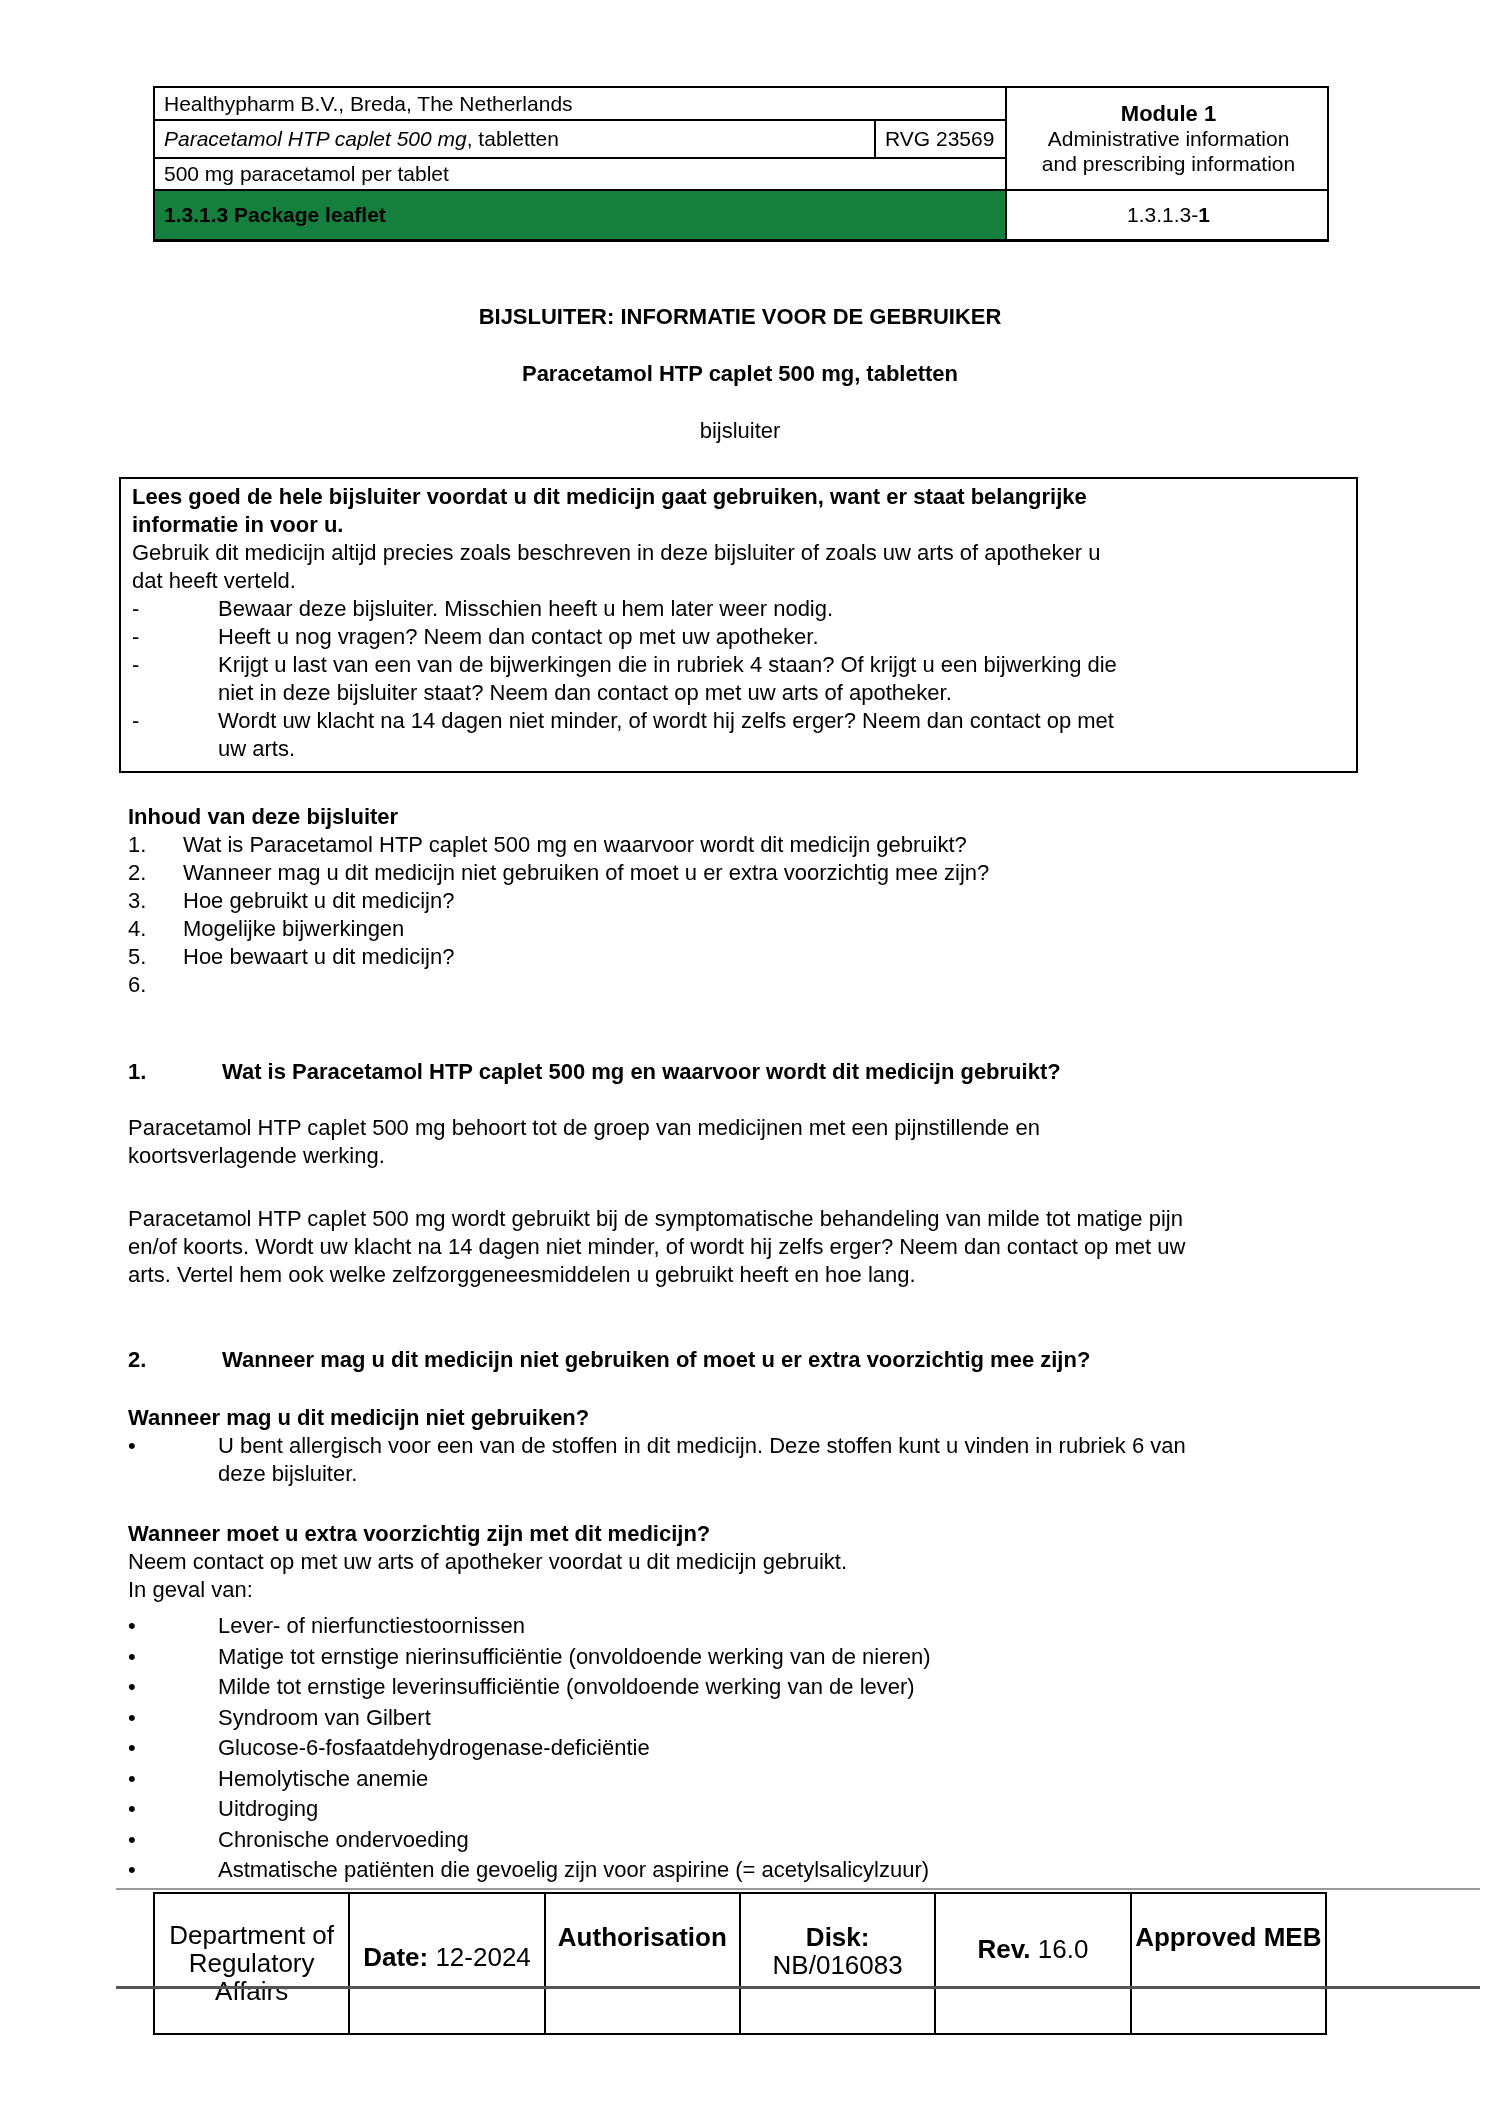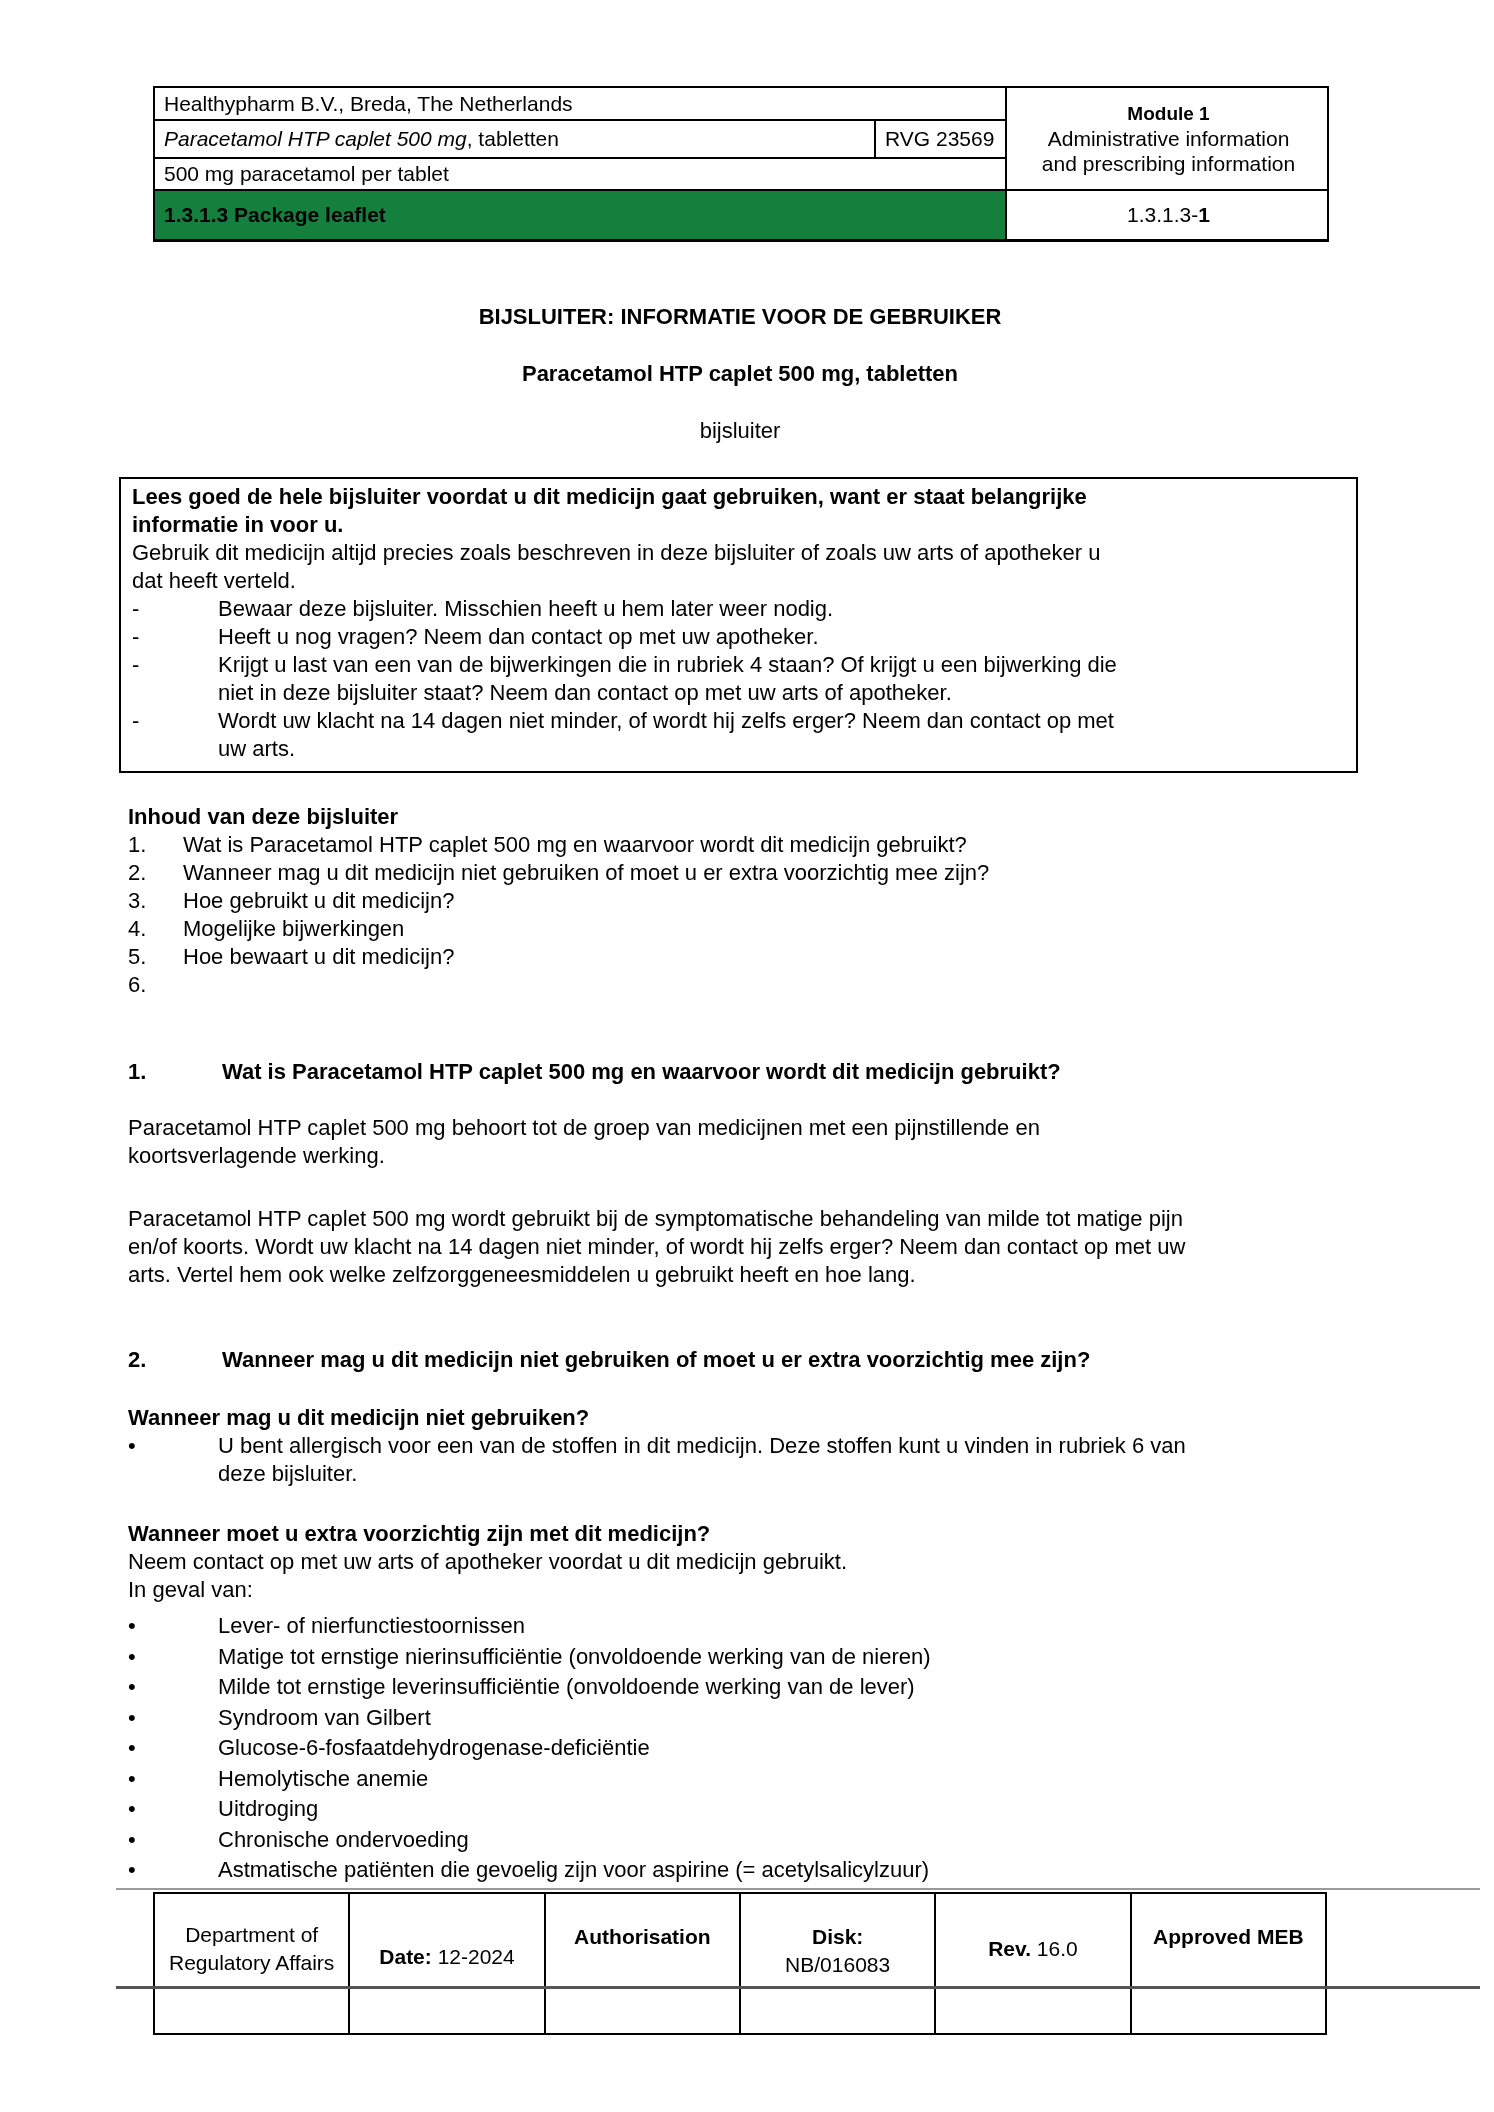--- a/index.html
+++ b/index.html
@@ -22,21 +22,21 @@
     vertical-align:middle;overflow:hidden;white-space:nowrap;
   }
   table.hdr .r1 td{height:31px;}
   table.hdr .r2 td{height:36px;}
   table.hdr .r3 td{height:30px;}
   table.hdr .r4 td{height:48px;border-bottom:3px solid #000;}
   td.mod{
     text-align:center;vertical-align:middle;
     font-size:20px;line-height:25px;padding:2px 4px;white-space:normal;
   }
-  td.mod .mt{font-size:19px;font-weight:bold;}
+  td.mod .mt{font-size:22px;font-weight:bold;}
   td.pl{font-weight:bold;font-size:27px;}
   td.ref{text-align:center;padding:0;font-size:21px;}
 
   
   .tline{position:absolute;left:128px;width:1224px;text-align:center;}
 
   
   .lees{
     position:absolute;left:119px;top:477px;width:1239px;box-sizing:border-box;
     border:2px solid #000000;padding:4px 10px 8px 11px;
@@ -58,21 +58,21 @@
   .sp30{margin-top:30px;}
   .sp32{margin-top:32px;}
   .sp35{margin-top:35px;}
   .ul2 .bli{margin-bottom:2.5px;}
 
   
   .fl-top{position:absolute;left:116px;top:1888px;width:1364px;border-top:2px solid #9a9a9a;}
   .fl-bot{position:absolute;left:116px;top:1986px;width:1364px;border-top:3px solid #555;}
   table.ftr{
     position:absolute;left:153px;top:1892px;width:1174px;
-    border-collapse:collapse;table-layout:fixed;text-align:center;font-size:21px;
+    border-collapse:collapse;table-layout:fixed;text-align:center;font-size:26px;
   }
   table.ftr td{border:2px solid #000;height:90px;vertical-align:top;padding:0;}
   .pt27{padding-top:27px !important;}
   .pt49{padding-top:49px !important;}
   .pt29{padding-top:29px !important;margin-left:48px;}
   .pt41{padding-top:41px !important;}
 </style>
 </head>
 <body>
 

